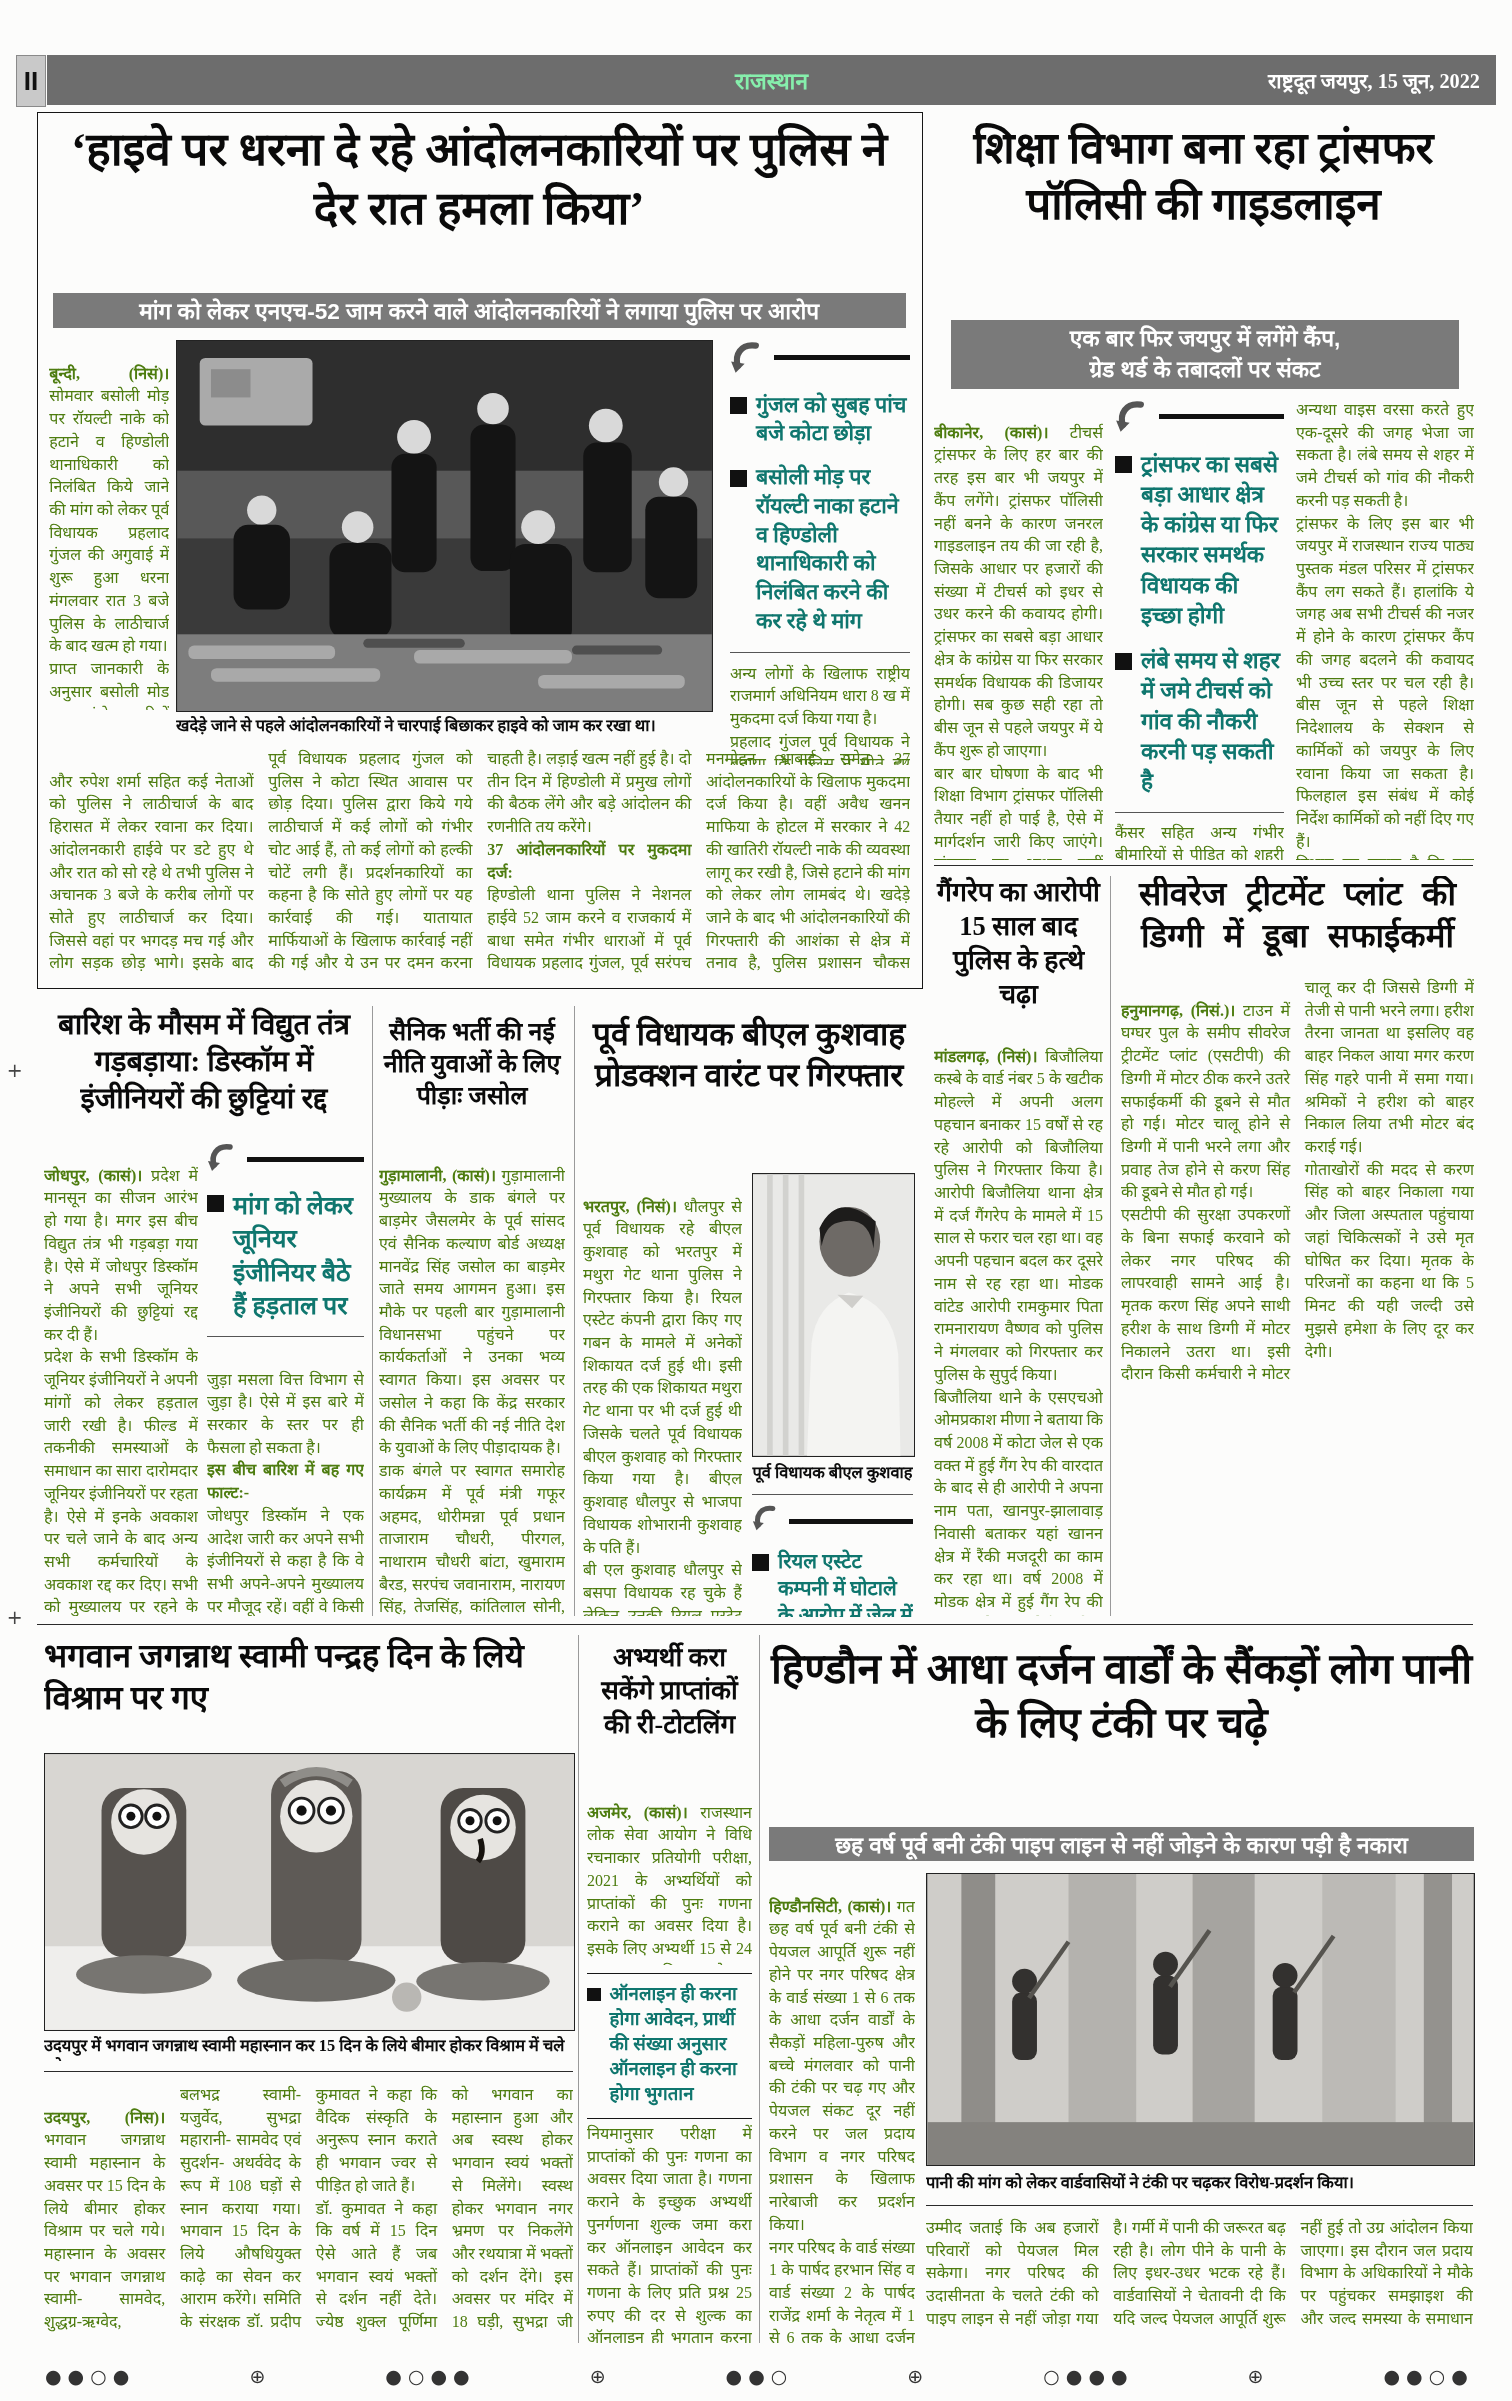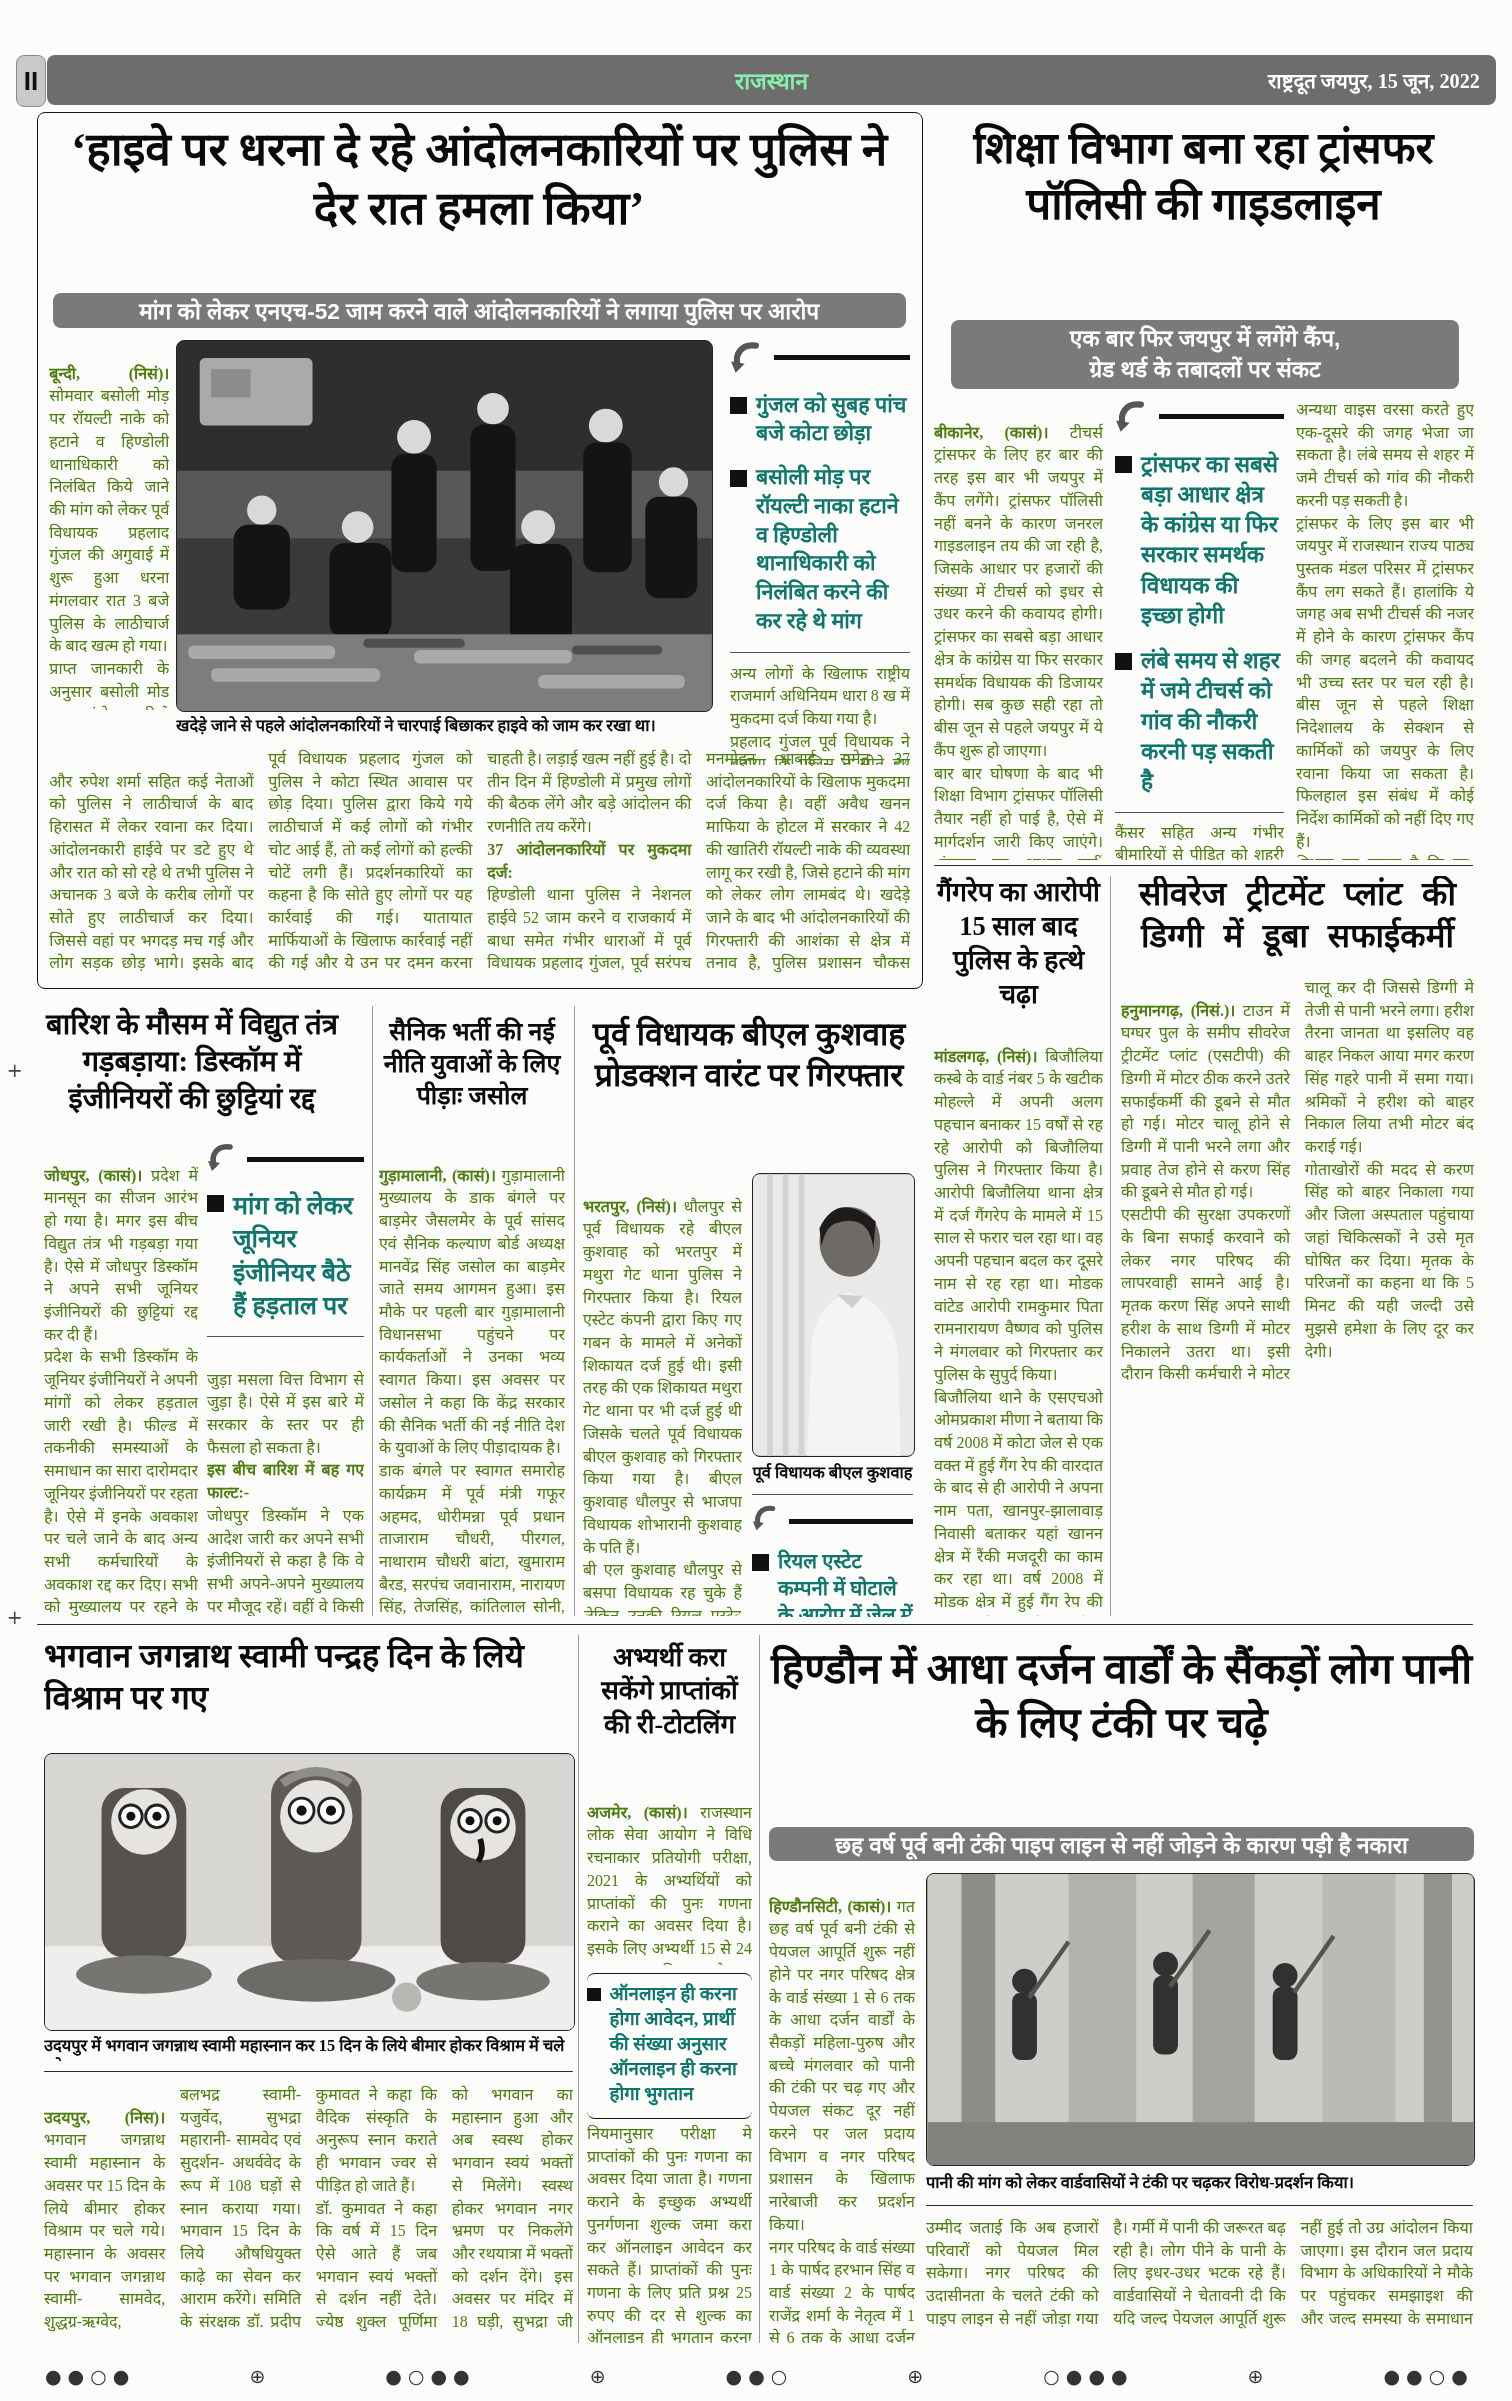--- a/index.html
+++ b/index.html
@@ -1,18 +1,18 @@
 <!DOCTYPE html>
 <html lang="hi" style="font-size:9px"><head>
 <meta charset="utf-8">
 <style>
   html,body{margin:0;padding:0;}
   body{background:#e8e8e6;font-family:"Liberation Serif",serif;}
   .page{position:relative;width:1512px;height:2401px;background:#fcfcfb;overflow:hidden;}
-  .abs{position:absolute;border-radius:8px;}
+  .abs{position:absolute;}
   
   .badge{left:16px;top:55px;width:28px;height:50px;background:#c9c9c9;border:1.1px solid #8a8a8a;
          display:flex;align-items:center;justify-content:center;font-size:26px;font-weight:bold;color:#111;
          font-family:"Liberation Sans",sans-serif;}
   .masthead{left:47px;top:55px;width:1449px;height:50px;background:#6d6d6d;}
   .m-center{position:absolute;left:0;right:0;top:0;height:50px;display:flex;align-items:center;justify-content:center;
             color:#86efac;font-size:22.6px;font-weight:bold;}
   .m-right{position:absolute;right:16px;top:0;height:50px;display:flex;align-items:center;
            color:#fff;font-size:20.3px;font-weight:bold;}
   
@@ -184,21 +184,21 @@
   <div>
     <div class="abs hl" style="left:1121px;top:876px;width:353px;height:90px;font-size:33px;font-family:Liberation Mono, monospace;">सीवरेज ट्रीटमेंट प्लांट की डिग्गी में डूबा सफाईकर्मी</div>
     <div class="abs btxt colwrap" style="left:1121px;top:977px;width:353px;height:639px;column-count:2;">
       <b class="dl">हनुमानगढ़, (निसं.)।</b><span> टाउन में घग्घर पुल के समीप सीवरेज ट्रीटमेंट प्लांट (एसटीपी) की डिग्गी में मोटर ठीक करने उतरे सफाईकर्मी की डूबने से मौत हो गई। मोटर चालू होने से डिग्गी में पानी भरने लगा और प्रवाह तेज होने से करण सिंह की डूबने से मौत हो गई।
 एसटीपी की सुरक्षा उपकरणों के बिना सफाई करवाने को लेकर नगर परिषद की लापरवाही सामने आई है। मृतक करण सिंह अपने साथी हरीश के साथ डिग्गी में मोटर निकालने उतरा था। इसी दौरान किसी कर्मचारी ने मोटर चालू कर दी जिससे डिग्गी में तेजी से पानी भरने लगा। हरीश तैरना जानता था इसलिए वह बाहर निकल आया मगर करण सिंह गहरे पानी में समा गया। श्रमिकों ने हरीश को बाहर निकाल लिया तभी मोटर बंद कराई गई।
 गोताखोरों की मदद से करण सिंह को बाहर निकाला गया और जिला अस्पताल पहुंचाया जहां चिकित्सकों ने उसे मृत घोषित कर दिया। मृतक के परिजनों का कहना था कि 5 मिनट की यही जल्दी उसे मुझसे हमेशा के लिए दूर कर देगी।</span>
     </div>
   </div>
 
   <div>
-    <div class="abs hl" style="left:32px;top:1006px;width:320px;height:126px;font-size:29px;">बारिश के मौसम में विद्युत तंत्र गड़बड़ाया: डिस्कॉम में इंजीनियरों की छुट्टियां रद्द</div>
+    <div class="abs hl" style="left:44px;top:1006px;width:320px;height:126px;font-size:29px;">बारिश के मौसम में विद्युत तंत्र गड़बड़ाया: डिस्कॉम में इंजीनियरों की छुट्टियां रद्द</div>
     <div class="abs btxt" style="left:44px;top:1142px;width:154px;height:474px;">
       <b class="dl">जोधपुर, (कासं)।</b><span> प्रदेश में मानसून का सीजन आरंभ हो गया है। मगर इस बीच विद्युत तंत्र भी गड़बड़ा गया है। ऐसे में जोधपुर डिस्कॉम ने अपने सभी जूनियर इंजीनियरों की छुट्टियां रद्द कर दी हैं।
 प्रदेश के सभी डिस्कॉम के जूनियर इंजीनियरों ने अपनी मांगों को लेकर हड़ताल जारी रखी है। फील्ड में तकनीकी समस्याओं के समाधान का सारा दारोमदार जूनियर इंजीनियरों पर रहता है। ऐसे में इनके अवकाश पर चले जाने के बाद अन्य सभी कर्मचारियों के अवकाश रद्द कर दिए। सभी को मुख्यालय पर रहने के आदेश दिया गया है।</span>
       
       
     </div>
     <div class="abs" style="left:207px;top:1142px;width:157px;height:474px;overflow:hidden;">
       <div class="pointer">
         <svg width="32" height="32" viewBox="0 0 64 64">
           <path d="M46 10 C18 6 8 28 14 46" fill="none" stroke="#555" stroke-width="11" stroke-linecap="round"></path>

